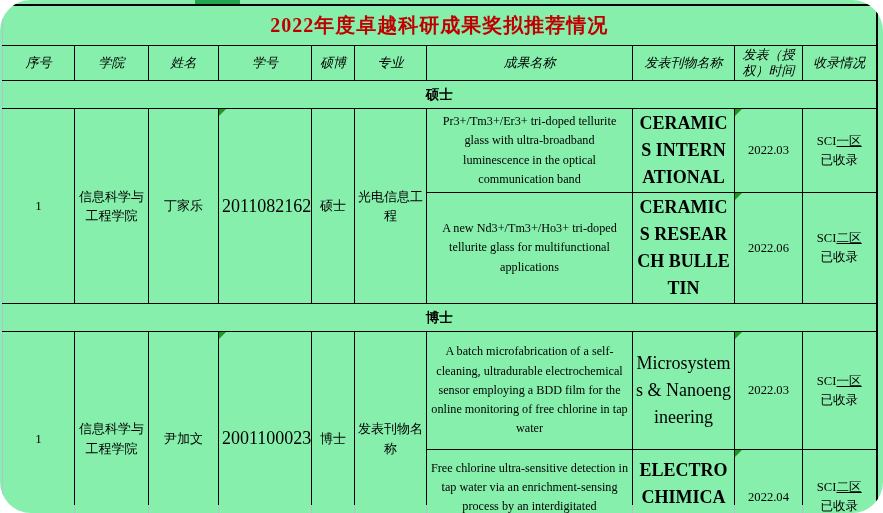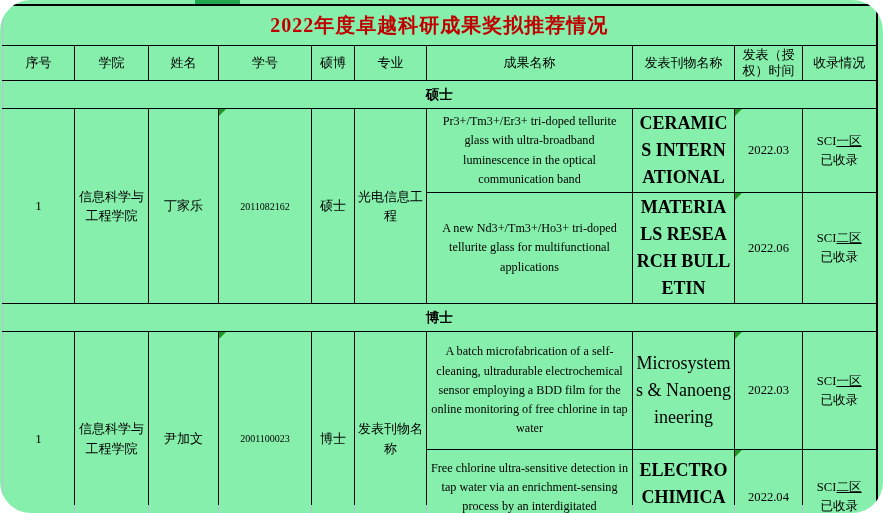--- a/index.html
+++ b/index.html
@@ -17,31 +17,31 @@
     padding:1px 3px;overflow:hidden;
   }
   
   tr.row-title td{border-top:2px solid #000;}
   table.grid td:last-child{border-right:2px solid #000;}
   tr.row-p2 td{border-bottom:2px solid #c2410c;}
   
   table.grid td:first-child{border-left:1px solid var(--gridline-blue,#b6c0d4);}
   
   tr.row-title{height:40px;}
-  tr.row-head{height:29px;}
+  tr.row-head{height:29px;font-style:italic;}
   tr.row-sec{height:28px;}
   tr.row-m1{height:79px;}
   tr.row-m2{height:78px;}
   tr.row-p1{height:118px;}
   tr.row-p2{height:96px;}
   .title{font-size:20px;font-weight:bold;color:var(--title-red,#c00000);letter-spacing:1px;}
   tr.row-head td{font-size:13px;line-height:1.25;}
   tr.row-sec td{font-weight:bold;font-size:13.5px;}
   .cn{font-size:13px;line-height:1.5;}
-  .num{font-size:10px;margin-left:37px;}
+  .num{font-size:18px;margin-left:37px;}
   .pub{font-size:12.2px;line-height:1.58;padding:2px 6px;}
   .jr{font-size:18px;line-height:1.5;word-break:break-all;padding:1px 4px;font-weight:bold;}
   .jr.regular{font-weight:normal;text-align:center;}
   .dt{font-size:12.6px;margin-left:16px;}
   .idx{font-size:12.6px;line-height:1.5;margin-top:9px;}
   .u{text-decoration:underline;}
   .rel{position:relative;}
   .tri{
     position:absolute;left:0;top:0;width:0;height:0;display:block;
     border-top:7px solid var(--indicator-green,#1f9a1f);
@@ -109,21 +109,21 @@
           <span>2022.03</span>
         </td>
         <td class="idx">
           <div><span>SCI</span><span class="u">一区</span></div>
           <div>已收录</div>
         </td>
       </tr>
 
       <tr class="row-m2">
         <td class="pub">A new Nd3+/Tm3+/Ho3+ tri-doped tellurite glass for multifunctional applications</td>
-        <td class="jr">MATERIALS RESEARCH BULLETIN</td>
+        <td class="jr">CERAMICS RESEARCH BULLETIN</td>
         <td class="dt rel">
           <i class="tri"></i>
           <span>2022.06</span>
         </td>
         <td class="idx">
           <div><span>SCI</span><span class="u">二区</span></div>
           <div>已收录</div>
         </td>
       </tr>
 

